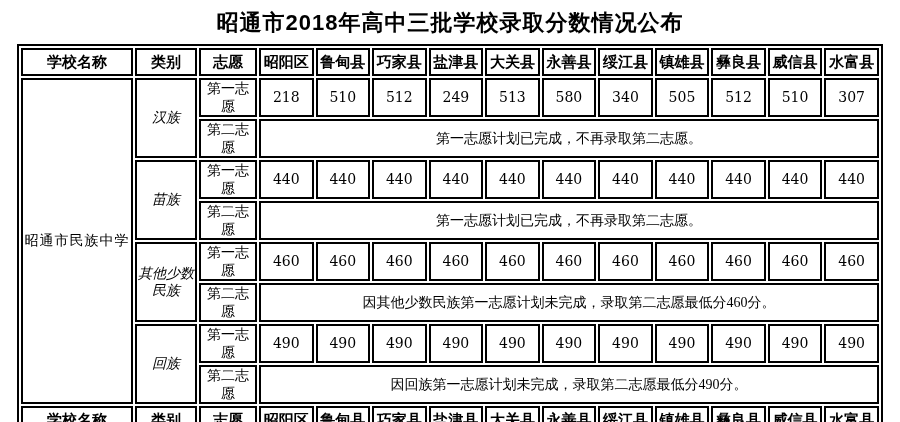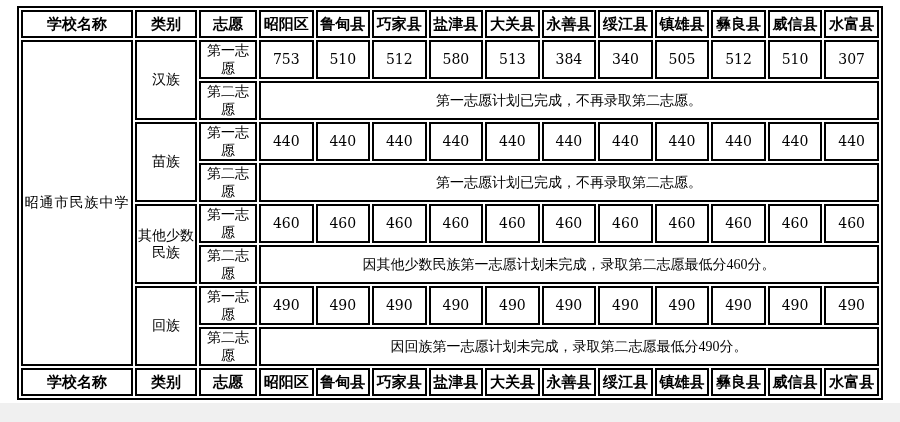--- a/index.html
+++ b/index.html
@@ -50,32 +50,33 @@
     font-size: 15px;
     font-weight: bold;
     margin-top: 48px;
   }
   table.scores td {
     height: 20px;
     font-size: 14px;
     line-height: 1.25;
   }
   td.school-cell { font-size: 15px; letter-spacing: 1px; }
-  td.category-cell { font-size: 14px; }
+  td.category-cell { font-size: 14px; font-style: italic; }
   td.note-cell { font-size: 14px; font-family: Liberation Serif, serif; }
   .footer-strip {
     flex: 1;
     background: #f0f0f0;
     margin-top: 3px;
   }
 </style>
 </head>
 <body>
 
 <div class="page">
+  <div class="page-title">昭通市2018年高中三批学校录取分数情况公布</div>
 
   <table class="scores">
     <colgroup>
         <col style="width: 112px;">
         <col style="width: 62px;">
         <col style="width: 58px;">
         <col>
         <col>
         <col>
         <col>
@@ -101,26 +102,26 @@
           <th>绥江县</th>
           <th>镇雄县</th>
           <th>彝良县</th>
           <th>威信县</th>
           <th>水富县</th>
         </tr>
         <tr>
           <td rowspan="8" class="school-cell">昭通市民族中学</td>
           <td rowspan="2" class="category-cell">汉族</td>
           <td>第一志愿</td>
-          <td>753</td>
+          <td>218</td>
           <td>510</td>
           <td>512</td>
+          <td>249</td>
+          <td>513</td>
           <td>580</td>
-          <td>513</td>
-          <td>384</td>
           <td>340</td>
           <td>505</td>
           <td>512</td>
           <td>510</td>
           <td>307</td>
         </tr>
         <tr>
           <td>第二志愿</td>
           <td colspan="11" class="note-cell">第一志愿计划已完成，不再录取第二志愿。</td>
         </tr>

